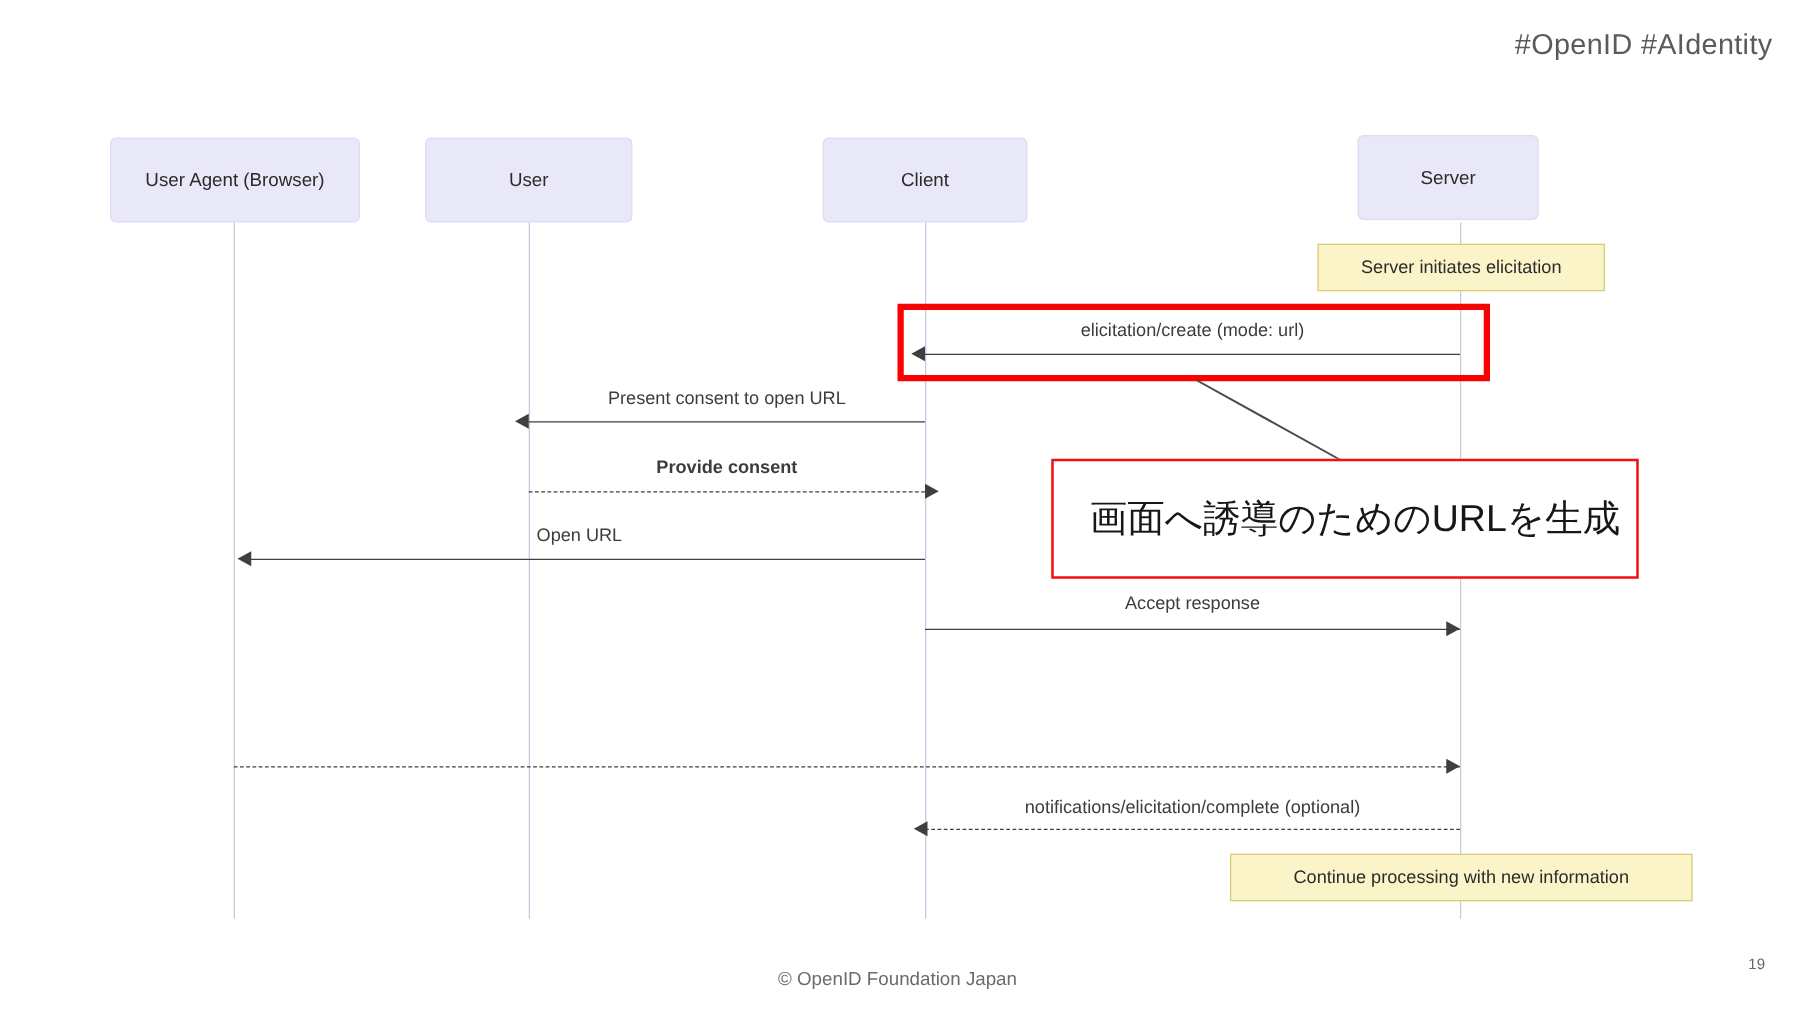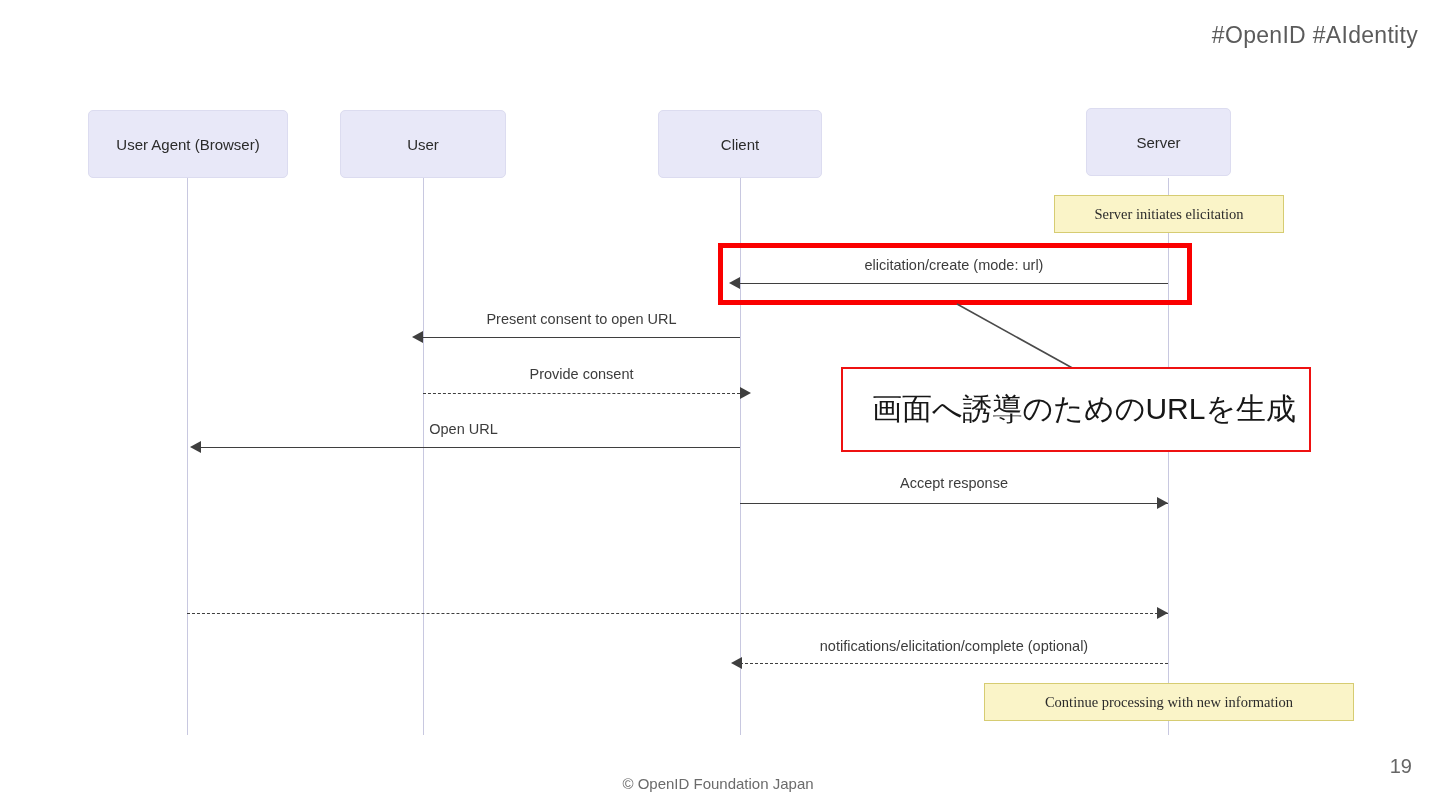--- a/index.html
+++ b/index.html
@@ -97,21 +97,20 @@
     background: #faf4c8;
     border: 1px solid #d6cc72;
     display: flex;
     align-items: center;
     justify-content: center;
     font-size: 14.5px;
     color: #2b2b2b;
     white-space: nowrap;
     padding: 14px 12px;
     height: 38px;
-    font-family: Liberation Serif, serif;
   }
 
   
   .red-highlight {
     position: absolute;
     box-sizing: border-box;
     border: 5px solid #fa0000;
     background: transparent;
     pointer-events: none;
   }
@@ -141,21 +140,21 @@
     right: 4px;
     bottom: 18px;
     text-align: center;
     font-size: 15px;
     color: #6b6b6b;
   }
   .page-number {
     position: absolute;
     right: 28px;
     bottom: 32px;
-    font-size: 20px;
+    font-size: 12px;
     color: #666666;
   }
 </style>
 </head>
 <body>
 
 <div class="hashtags">#OpenID  #AIdentity</div>
 
 <div class="diagram">
 
@@ -184,21 +183,21 @@
   <div class="msg-label" style="left:740px; top:245px; width:428px;">elicitation/create (mode: url)</div>
   <div class="msg-line" style="left:740px; top:271px; width:428px;"></div>
   <div class="arrow-head left" style="left:729px; top:265px;"></div>
 
   <div class="red-highlight" style="left:718px; top:231px; width:474px; height:62px;"></div>
 
   <div class="msg-label" style="left:423px; top:299px; width:317px;">Present consent to open URL</div>
   <div class="msg-line" style="left:423px; top:325px; width:317px;"></div>
   <div class="arrow-head left" style="left:412px; top:319px;"></div>
 
-  <div class="msg-label" style="left:423px; top:354px; width:317px;">Provide consent</div>
+  <div class="msg-label" style="left:423px; top:354px; width:317px;font-weight:bold;">Provide consent</div>
   <div class="msg-line dashed" style="left:423px; top:381px; width:317px;"></div>
   <div class="arrow-head right" style="left:740px; top:375px;"></div>
 
   <div class="msg-label" style="left:187px; top:409px; width:553px;">Open URL</div>
   <div class="msg-line" style="left:194px; top:435px; width:546px;"></div>
   <div class="arrow-head left" style="left:190px; top:429px;"></div>
 
   <div class="msg-label" style="left:740px; top:463px; width:428px;">Accept response</div>
   <div class="msg-line" style="left:740px; top:491px; width:428px;"></div>
   <div class="arrow-head right" style="left:1157px; top:485px;"></div>
@@ -212,20 +211,20 @@
   <div class="arrow-head left" style="left:731px; top:645px;"></div>
 
   <div class="note" style="left:984px; top:671px; width:370px;">
     <span>Continue processing with new information</span>
   </div>
 
   <svg class="leader" style="left:940px; top:286px; width:160px; height:80px;" viewBox="0 0 160 80">
     <line x1="17" y1="6" x2="136" y2="72" stroke="#4a4a4a" stroke-width="1.6"></line>
   </svg>
 
-  <div class="red-callout" style="left:841px; top:355px; width:470px; height:85px;padding-left:16px;">
+  <div class="red-callout" style="left:841px; top:355px; width:470px; height:96px;padding-left:16px;">
     <span>画面へ誘導のためのURLを生成</span>
   </div>
 
 </div>
 
 <div class="footer-copy">© OpenID Foundation Japan</div>
 <div class="page-number">19</div>
 
 </body></html>

